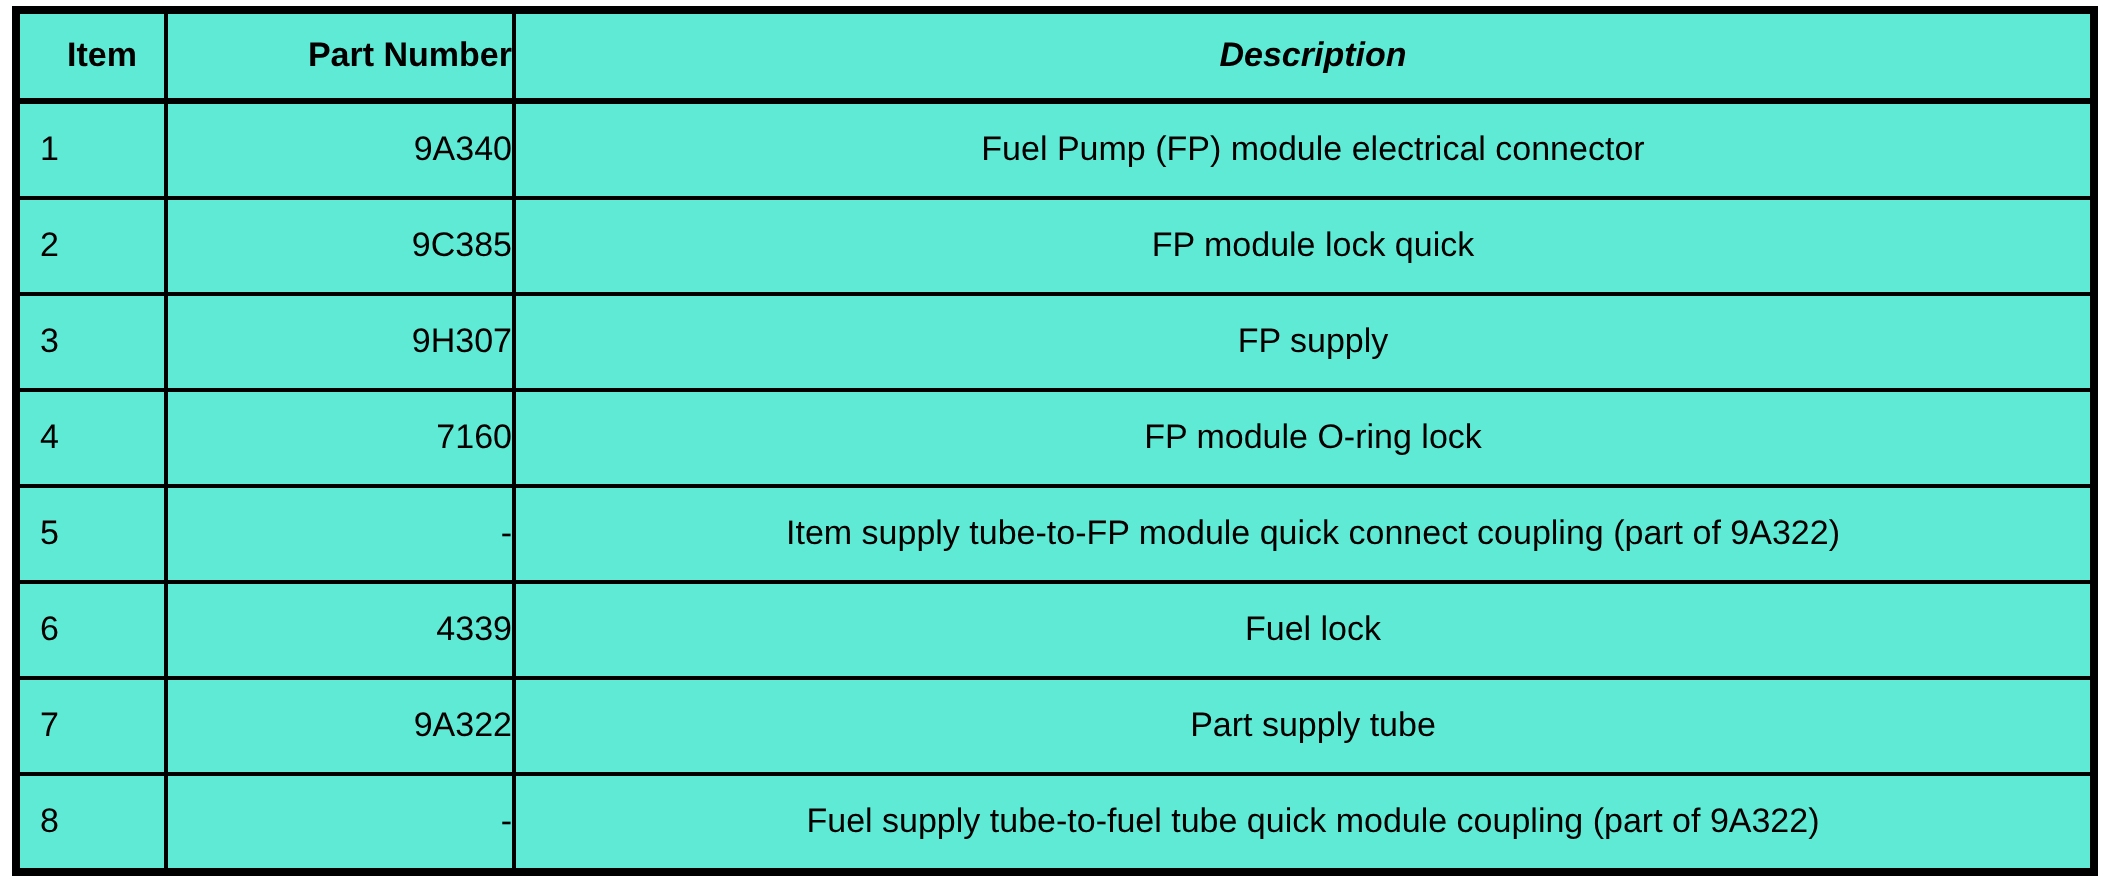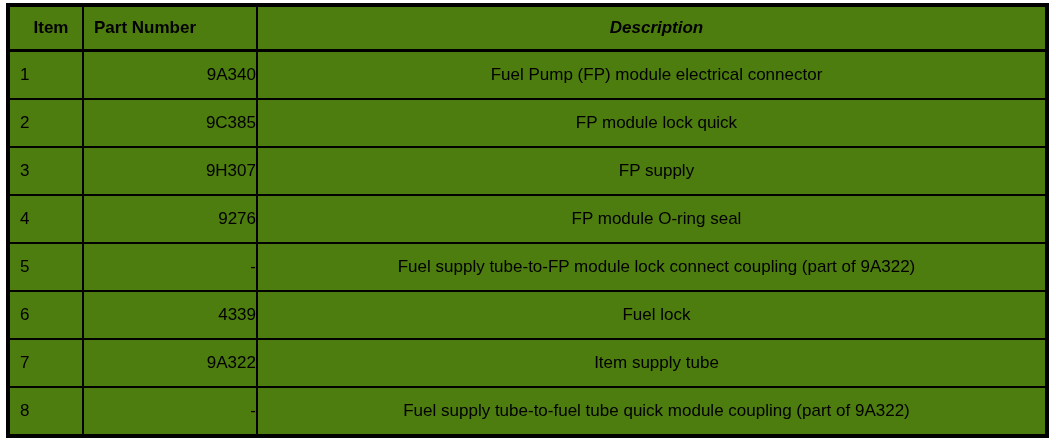--- a/index.html
+++ b/index.html
@@ -16,21 +16,21 @@
     left: 6px;
     top: 3px;
     width: 1043px;
     height: 435px;
   }
   table.parts-table {
     border-collapse: collapse;
     width: 100%;
     height: 100%;
     table-layout: fixed;
-    background: #4d7c0f;
+    background: #5eead4;
   }
   table.parts-table th,
   table.parts-table td {
     border: 2px solid #000000;
     font-size: 17px;
     color: #000000;
     padding: 0 0 0 10px;
     vertical-align: middle;
     white-space: nowrap;
     overflow: hidden;
@@ -41,21 +41,21 @@
   table.parts-table thead th {
     font-weight: bold;
     height: 42px;
     border-bottom: 3px solid #000000;
   }
   table.parts-table tbody td {
     font-weight: normal;
     height: 42px;
   }
   th.col-item   { width: 62px;  text-align: center; padding: 0; }
-  th.col-part   { width: 162px; text-align: left; padding: 0; }
+  th.col-part   { width: 162px; text-align: right; padding: 0; }
   th.col-desc   { text-align: center; padding: 0; font-style: italic; }
   td.cell-item  { text-align: left; }
   td.cell-part  { text-align: right; }
   td.cell-desc  { text-align: center; }
 </style>
 </head>
 <body>
 
 <div class="table-wrap">
   <table class="parts-table">
@@ -77,37 +77,37 @@
         <td class="cell-part">9C385</td>
         <td class="cell-desc">FP module lock quick</td>
       </tr>
       <tr>
         <td class="cell-item">3</td>
         <td class="cell-part">9H307</td>
         <td class="cell-desc">FP supply</td>
       </tr>
       <tr>
         <td class="cell-item">4</td>
-        <td class="cell-part">9276</td>
-        <td class="cell-desc">FP module O-ring seal</td>
+        <td class="cell-part">7160</td>
+        <td class="cell-desc">FP module O-ring lock</td>
       </tr>
       <tr>
         <td class="cell-item">5</td>
         <td class="cell-part">-</td>
-        <td class="cell-desc">Fuel supply tube-to-FP module lock connect coupling (part of 9A322)</td>
+        <td class="cell-desc">Item supply tube-to-FP module quick connect coupling (part of 9A322)</td>
       </tr>
       <tr>
         <td class="cell-item">6</td>
         <td class="cell-part">4339</td>
         <td class="cell-desc">Fuel lock</td>
       </tr>
       <tr>
         <td class="cell-item">7</td>
         <td class="cell-part">9A322</td>
-        <td class="cell-desc">Item supply tube</td>
+        <td class="cell-desc">Part supply tube</td>
       </tr>
       <tr>
         <td class="cell-item">8</td>
         <td class="cell-part">-</td>
         <td class="cell-desc">Fuel supply tube-to-fuel tube quick module coupling (part of 9A322)</td>
       </tr>
     </tbody>
   </table>
 </div>
 

